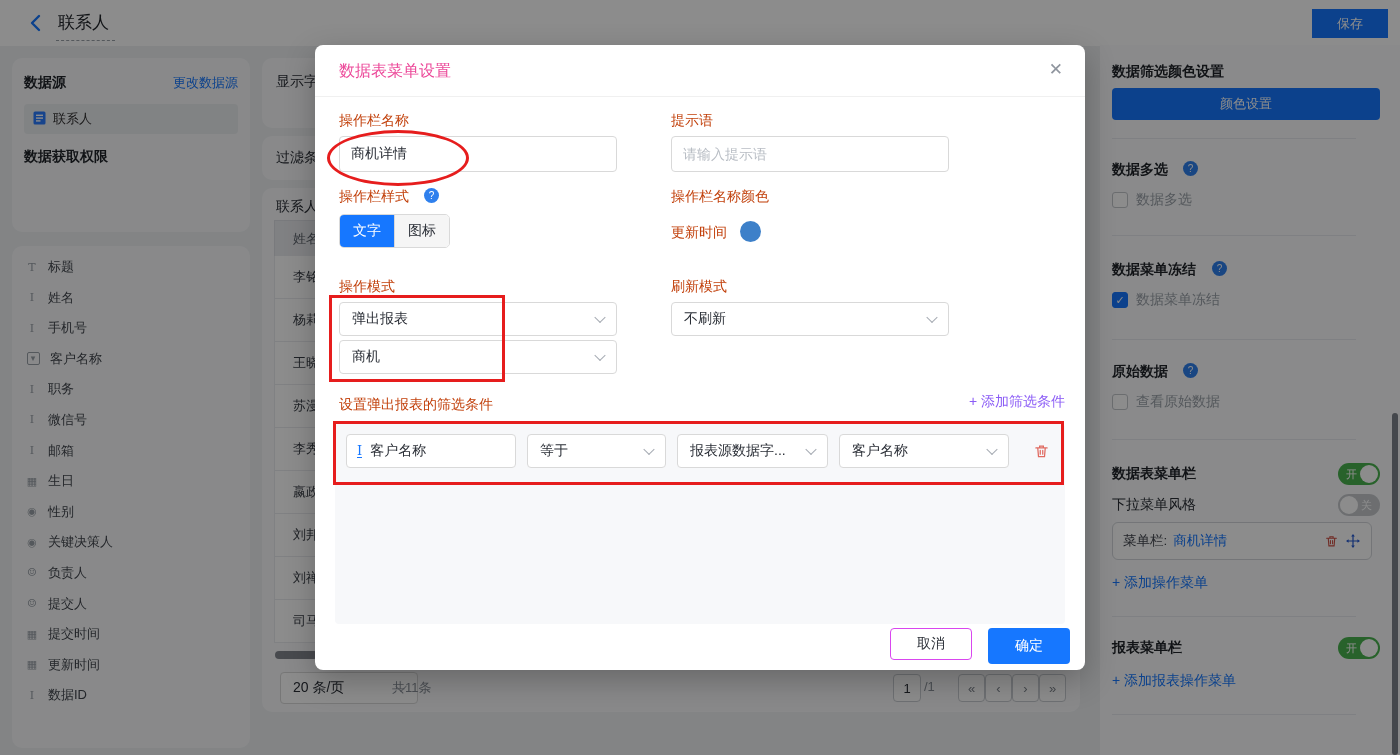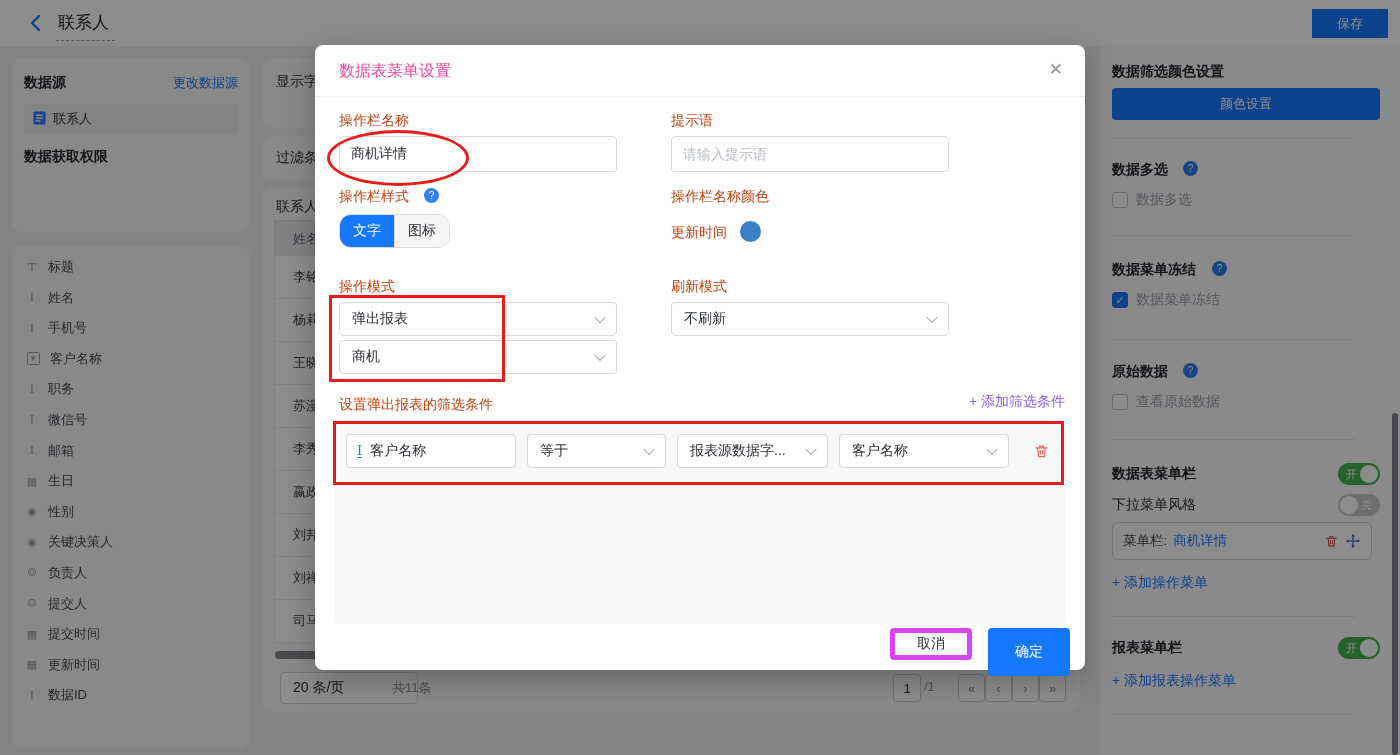--- a/index.html
+++ b/index.html
@@ -88,35 +88,35 @@
   .overlay{position:absolute;inset:0;background:rgba(0,0,0,0.45);z-index:50;}
   .modal{position:absolute;left:315px;top:45px;width:770px;height:625px;background:#fff;border-radius:8px;
          box-shadow:0 10px 30px rgba(0,0,0,.25);z-index:60;}
   .m-head{position:absolute;left:0;top:0;width:100%;height:52px;border-bottom:1px solid #f0f0f0;box-sizing:border-box;}
   .m-title{position:absolute;left:24px;top:16px;font-size:16px;font-weight:500;color:#ec4899;}
   .m-close{position:absolute;right:22px;top:14px;font-size:17px;color:#8f959e;cursor:pointer;}
   .m-label{position:absolute;font-size:14px;color:#c2410c;}
   .m-input{position:absolute;width:278px;height:36px;border:1px solid #d9d9d9;border-radius:4px;
            padding:0 11px;font-size:14px;color:#2a2e36;box-sizing:border-box;font-family:inherit;}
   .m-input::placeholder{color:#b8bdc4;}
-  .tabs{position:absolute;left:24px;top:169px;display:flex;border:1px solid #d9d9d9;border-radius:12px;overflow:hidden;}
+  .tabs{position:absolute;left:24px;top:169px;display:flex;border:1px solid #d9d9d9;border-radius:5px;overflow:hidden;}
   .tab{width:54px;height:32px;display:flex;align-items:center;justify-content:center;font-size:14px;cursor:pointer;}
   .tab.active{background:#1677ff;color:#fff;}
   .tab.idle{background:#f5f5f5;color:#2a2e36;border-left:1px solid #d9d9d9;}
   .color-dot{position:absolute;left:425px;top:176px;width:21px;height:21px;border-radius:50%;background:#3d80c9;cursor:pointer;}
   .m-sel{position:absolute;height:34px;width:278px;box-sizing:border-box;}
   .add-filter{position:absolute;right:20px;top:348px;color:#8b5cf6;font-size:14px;cursor:pointer;}
   .filter-area{position:absolute;left:20px;top:379px;width:730px;height:200px;background:#f7f8fa;border-radius:4px;}
   .f-input{position:absolute;top:10px;height:34px;background:#fff;border:1px solid #d9d9d9;border-radius:4px;
            display:flex;align-items:center;padding:0 10px;gap:8px;font-size:14px;box-sizing:border-box;}
   .ticon{color:#1677ff;font-family:"DejaVu Serif",serif;font-size:13px;border-bottom:1.5px solid #1677ff;line-height:1;}
   .trash{color:#e06a60;}
-  .m-cancel{position:absolute;left:575px;top:583px;width:82px;height:32px;background:#fff;border:5px solid #d946ef;
+  .m-cancel{position:absolute;left:575px;top:583px;width:82px;height:32px;background:#fff;border:1px solid #d946ef;
             border-radius:4px;font-size:14px;color:#2a2e36;display:flex;align-items:center;justify-content:center;}
-  .m-ok{position:absolute;left:673px;top:583px;width:82px;height:48px;background:#1677ff;border:none;
+  .m-ok{position:absolute;left:673px;top:583px;width:82px;height:36px;background:#1677ff;border:none;
         border-radius:4px;font-size:14px;color:#fff;display:flex;align-items:center;justify-content:center;}
 
   
   .anno{position:absolute;border:3px solid #e61d1d;z-index:70;pointer-events:none;}
   .anno.ellipse{left:327px;top:130px;width:136px;height:50px;border-radius:50%;}
   .anno.rect1{left:329px;top:295px;width:170px;height:81px;}
   .anno.rect2{left:333px;top:421px;width:725px;height:58px;}
 </style>
 </head>
 <body>

